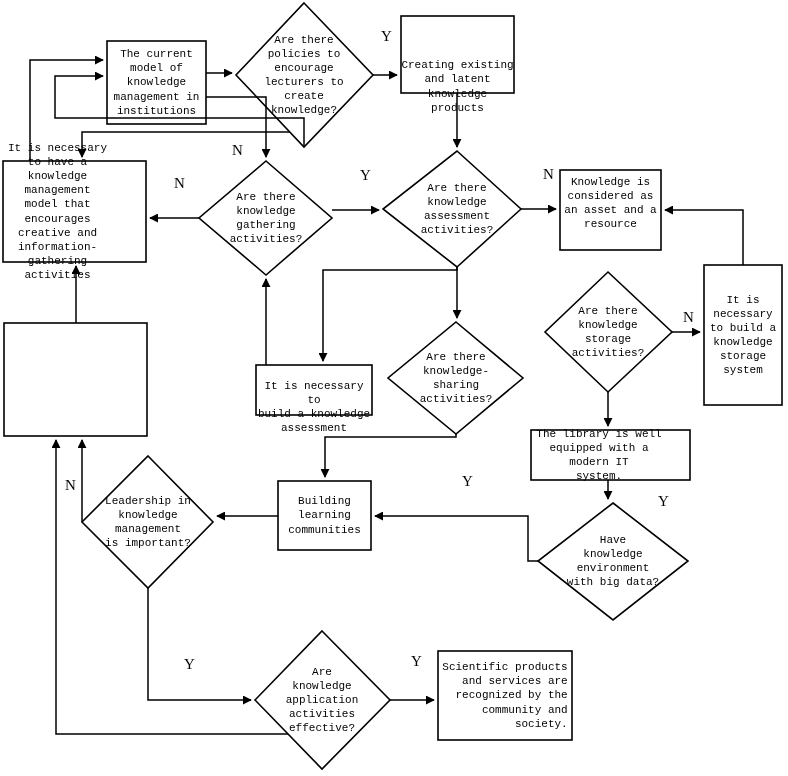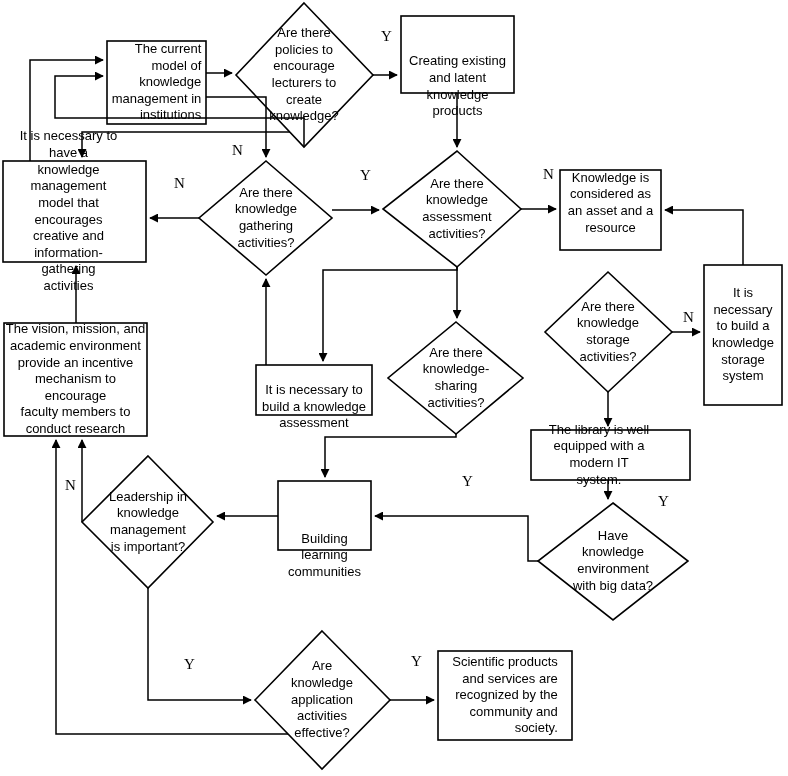--- a/index.html
+++ b/index.html
@@ -29,22 +29,22 @@
     stroke: #000000;
     stroke-width: 1.5;
     fill: none;
   }
   .node-text {
     position: absolute;
     display: flex;
     align-items: center;
     justify-content: center;
     text-align: center;
-    font-family: Liberation Sans, sans-serif;
-    font-size: 13px;
+    font-family: Liberation Mono, monospace;
+    font-size: 11px;
     line-height: 1.28;
     color: #000000;
     pointer-events: none;
     white-space: pre-line;
   }
   .edge-label {
     position: absolute;
     font-family: "Liberation Serif", "DejaVu Serif", serif;
     font-size: 15px;
     color: #000000;
@@ -143,39 +143,39 @@
 
     <path class="conn" d="M 148 588 L 148 700 L 251 700" marker-end="url(#arrow)"></path>
 
     <path class="conn" d="M 390 700 L 434 700" marker-end="url(#arrow)"></path>
 
     <path class="conn" d="M 288 734 L 56 734 L 56 440" marker-end="url(#arrow)"></path>
 
     <path class="conn" d="M 30 161 L 30 60 L 103 60" marker-end="url(#arrow)"></path>
   </svg>
 
-  <div class="node-text" style="left:107px; top:41px; width:99px; height:83px;text-align:right;">The current
+  <div class="node-text" style="left:107px; top:41px; width:99px; height:83px;">The current
 model of
 knowledge
 management in
 institutions</div>
 
   <div class="node-text" style="left:252px; top:5px; width:104px; height:140px;">Are there
 policies to
 encourage
 lecturers to
 create
 knowledge?</div>
 
   <div class="node-text" style="left:401px; top:16px; width:113px; height:77px;margin-top:32px;">Creating existing
 and latent
 knowledge
 products</div>
 
-  <div class="node-text" style="left:12px; top:161px; width:113px; height:101px;border-radius:24px;">It is necessary to have a
+  <div class="node-text" style="left:1px; top:161px; width:113px; height:101px;border-radius:24px;">It is necessary to have a
 knowledge management
 model that encourages
 creative and
 information-gathering
 activities</div>
 
   <div class="node-text" style="left:215px; top:163px; width:102px; height:110px;">Are there
 knowledge
 gathering
 activities?</div>
@@ -204,37 +204,31 @@
 
   <div class="node-text" style="left:256px; top:365px; width:116px; height:50px;margin-top:17px;">It is necessary to
 build a knowledge
 assessment</div>
 
   <div class="node-text" style="left:406px; top:324px; width:100px; height:108px;">Are there
 knowledge-
 sharing
 activities?</div>
 
-  <div class="node-text" style="left:4px; top:323px; width:143px; height:113px;">The vision, mission, and
-academic environment
-provide an incentive
-mechanism to encourage
-faculty members to
-conduct research</div>
 
   <div class="node-text" style="left:531px; top:430px; width:136px; height:50px;">The library is well
 equipped with a modern IT
 system.</div>
 
   <div class="node-text" style="left:96px; top:466px; width:104px; height:112px;">Leadership in
 knowledge
 management
 is important?</div>
 
-  <div class="node-text" style="left:278px; top:481px; width:93px; height:69px;margin-top:40px;">Building
+  <div class="node-text" style="left:278px; top:481px; width:93px; height:69px;">Building
 learning
 communities</div>
 
   <div class="node-text" style="left:558px; top:507px; width:110px; height:108px;">Have
 knowledge
 environment
 with big data?</div>
 
   <div class="node-text" style="left:272px; top:640px; width:100px; height:120px;">Are
 knowledge

